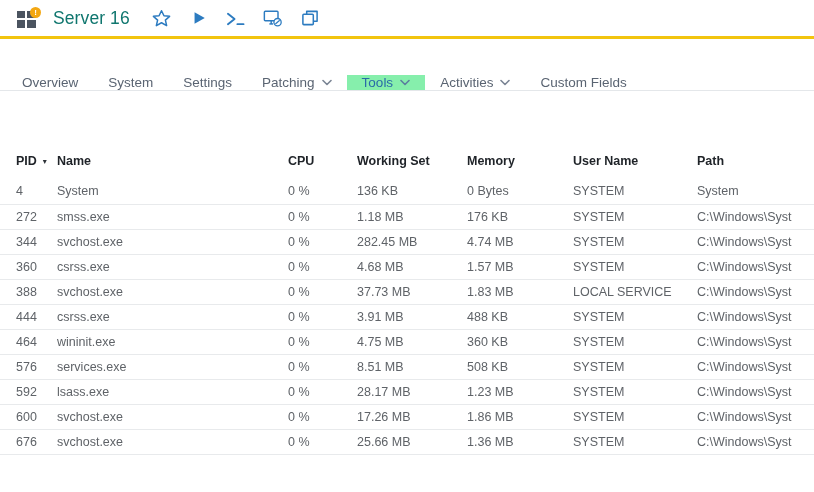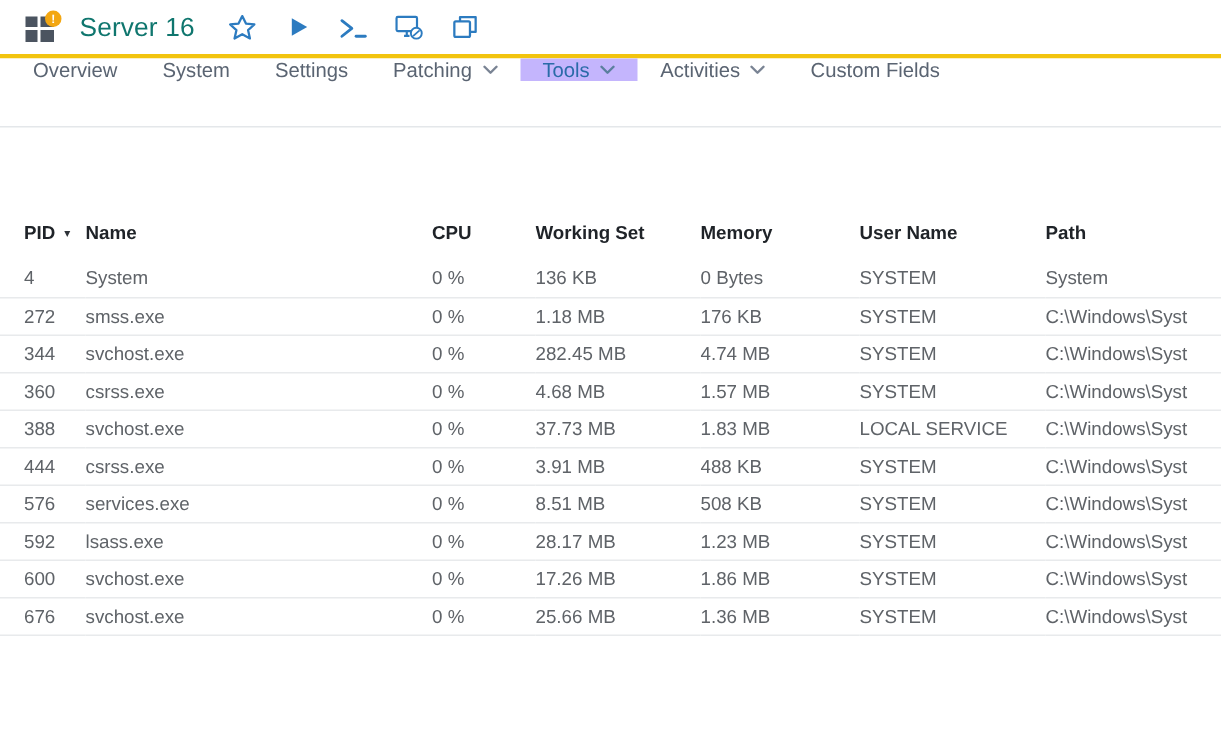--- a/index.html
+++ b/index.html
@@ -39,33 +39,33 @@
   }
   .header-actions { display: flex; align-items: center; gap: 17px; margin-left: 22px; }
   .icon-btn {
     width: 20px; height: 20px; display: flex; align-items: center; justify-content: center;
     cursor: pointer; background: none; border: none; padding: 0;
   }
   .accent-line { height: 3px; background: #f2c40e; width: 100%; }
 
   
   .tab-bar {
-    height: 46px;
-    display: flex; align-items: flex-start;
+    height: 52px;
+    display: flex; align-items: flex-end;
     padding-left: 7px;
     border-bottom: 1px solid #e4e7ea;
     background: #ffffff;
   }
   .tab {
     display: flex; align-items: center; gap: 7px;
     padding: 0 15px;
     font-size: 13.5px; color: #5a6472;
     cursor: pointer; white-space: nowrap;
   }
-  .tab.active { background: #c4b5fd; color: #2a6ba8; font-weight: 500; }
+  .tab.active { background: #86efac; color: #2a6ba8; font-weight: 500; }
   .tab .chev { display: flex; align-items: center; }
   .tab .chev svg { stroke: #7a8494; }
   .tab.active .chev svg { stroke: #5b7f9e; }
 
   
   .content { padding-top: 51px; }
   table.proc-table {
     width: 100%;
     border-collapse: collapse;
     table-layout: fixed;
@@ -255,20 +255,29 @@
         <tr>
           <td>444</td>
           <td>csrss.exe</td>
           <td>0 %</td>
           <td>3.91 MB</td>
           <td>488 KB</td>
           <td>SYSTEM</td>
           <td>C:\Windows\Syst</td>
         </tr>
         <tr>
+          <td>464</td>
+          <td>wininit.exe</td>
+          <td>0 %</td>
+          <td>4.75 MB</td>
+          <td>360 KB</td>
+          <td>SYSTEM</td>
+          <td>C:\Windows\Syst</td>
+        </tr>
+        <tr>
           <td>576</td>
           <td>services.exe</td>
           <td>0 %</td>
           <td>8.51 MB</td>
           <td>508 KB</td>
           <td>SYSTEM</td>
           <td>C:\Windows\Syst</td>
         </tr>
         <tr>
           <td>592</td>

